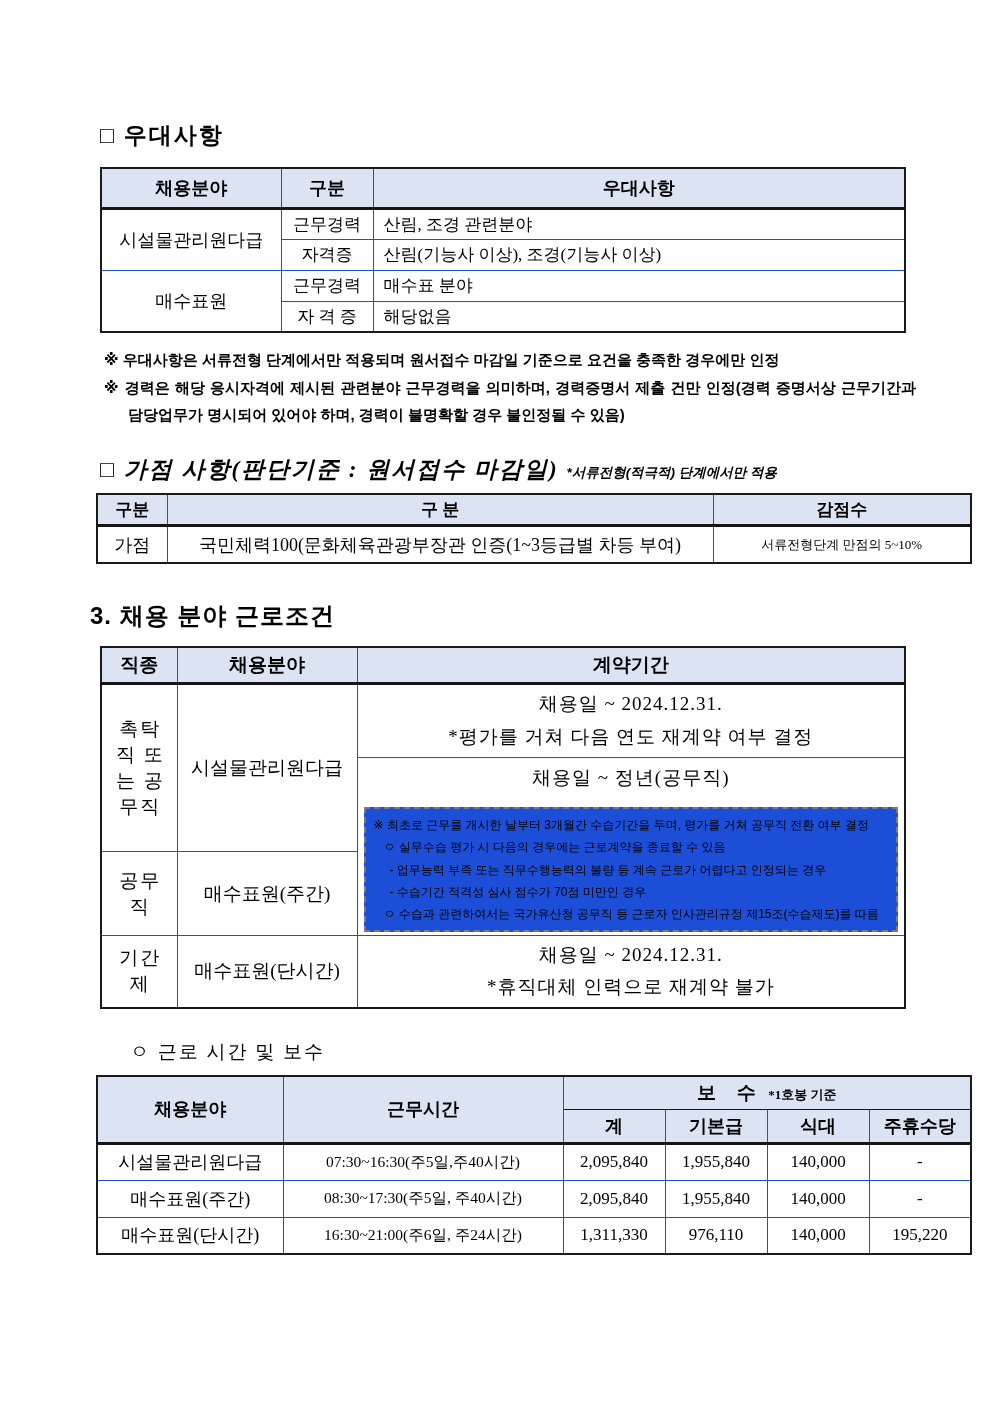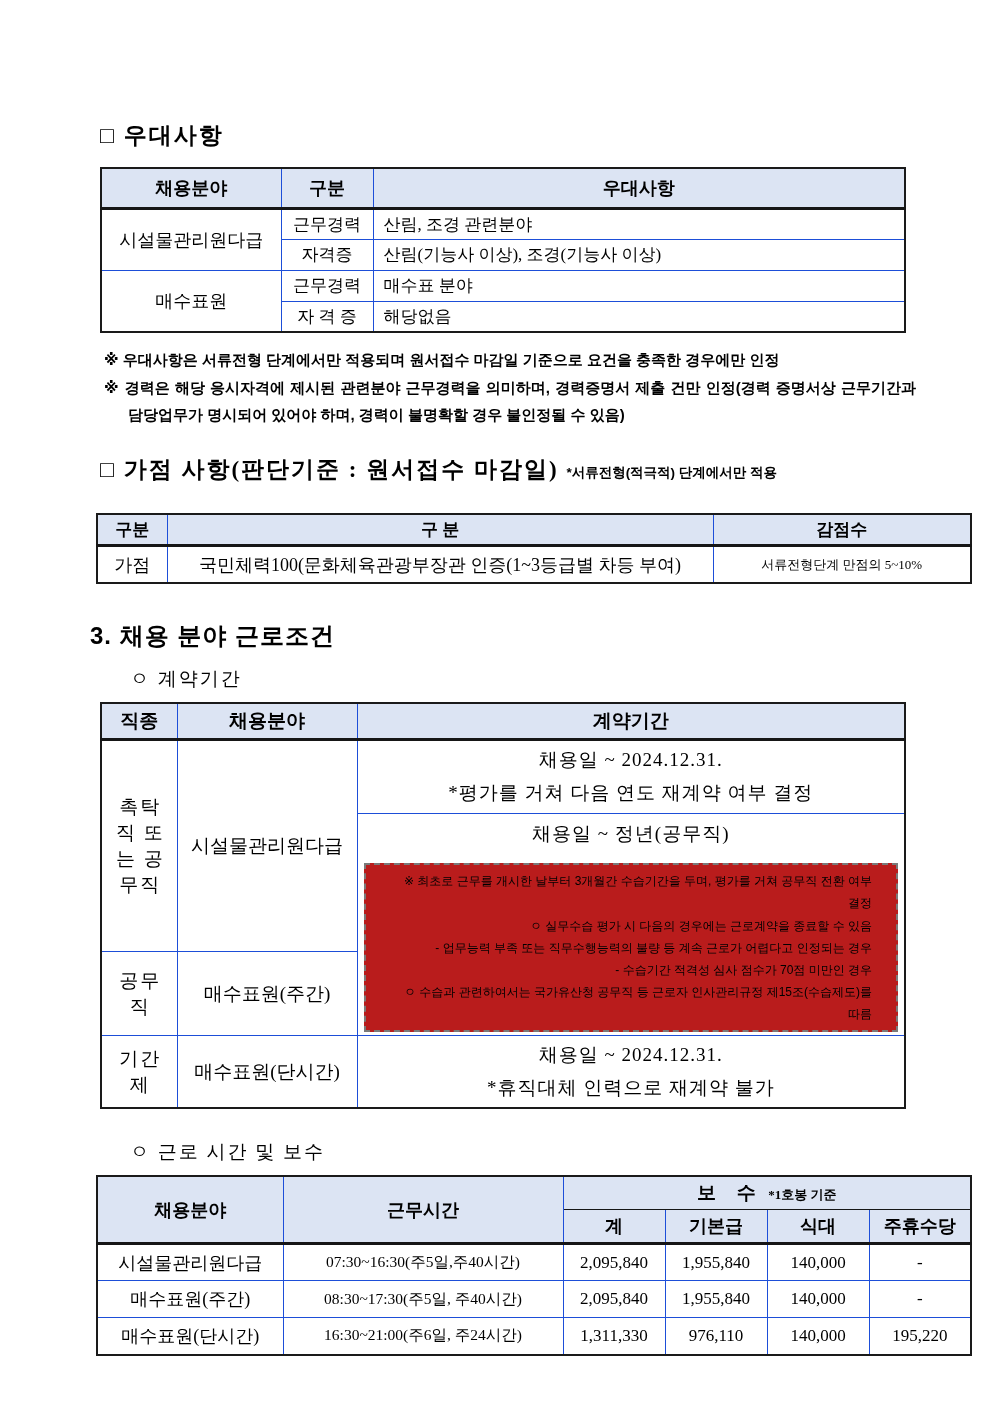--- a/index.html
+++ b/index.html
@@ -10,21 +10,21 @@
     font-family: "Liberation Serif", "DejaVu Serif", serif;
     overflow: hidden;
   }
   .page { padding: 120px 0 0 100px; width: 900px; }
 
   
   .check-title {
     font-size: 23px; font-weight: bold; margin: 0 0 16px 0;
     letter-spacing: 2px;
   }
-  .check-title.second { margin-top: 26px; margin-bottom: 28px; }
+  .check-title.second { margin-top: 26px; margin-bottom: 8px; font-style: italic; }
   .check-sub {
     font-size: 13.5px; font-weight: bold; letter-spacing: 0;
     font-family: "Liberation Sans", "DejaVu Sans", sans-serif;
   }
   .sec3-title {
     font-family: "Liberation Sans", "DejaVu Sans", sans-serif;
     font-size: 24px; font-weight: bold; margin: 34px 0 14px -10px;
     letter-spacing: 1px;
   }
   .sub-bullet {
@@ -59,24 +59,24 @@
   .t3 th { height: 36px; font-size: 19px !important; }
   .t3 td { font-size: 19px; }
   .t3 td.job { font-size: 19px; letter-spacing: 2px; padding-left: 8px; }
   .t3 .r1 td { height: 74px; }
   .t3 .r3 td { height: 84px; }
   .t3 .r4 td { height: 62px; }
   .t3 .period { line-height: 1.7; letter-spacing: 1px; }
   .period-merged { vertical-align: top; padding: 2px 4px 4px 4px; }
   .period-line { line-height: 1.6; letter-spacing: 1px; margin: 2px 0 14px 0; text-align: center; }
   .dashed-box {
-    border: 2px dashed #7a7a7a; background: #b91c1c;
-    font-family: "Liberation Sans", "DejaVu Sans", sans-serif;
-    font-size: 12px; text-align: right; line-height: 1.85;
-    padding: 5px 24px; margin-top: 2px; letter-spacing: 0;
+    border: 2px dashed #7a7a7a; background: #1d4ed8;
+    font-family: "Liberation Sans", "DejaVu Sans", sans-serif;
+    font-size: 12px; text-align: left; line-height: 1.85;
+    padding: 5px 8px; margin-top: 2px; letter-spacing: 0;
   }
   .dashed-box .ind1 { padding-left: 10px; }
   .dashed-box .ind2 { padding-left: 16px; }
 
   .t4 { width: 876px; margin-left: -4px; margin-bottom: 16px; }
   .t4 thead th.top { height: 30px; border-bottom-width: 1px; }
   .t4 thead tr.sub th { height: 34px; border-bottom: 3px solid #161616; }
   .t4 thead th.span2 { border-bottom: 3px solid #161616; }
   .t4 td { height: 37px; font-size: 17px; }
   .t4 td.hours { font-size: 15.5px; padding: 0 2px; }
@@ -152,21 +152,20 @@
     <tbody>
       <tr>
         <td>가점</td>
         <td>국민체력100(문화체육관광부장관 인증(1~3등급별 차등 부여)</td>
         <td style="font-size:13px">서류전형단계 만점의 5~10%</td>
       </tr>
     </tbody>
   </table>
 
   <div class="sec3-title">3. 채용 분야 근로조건</div>
-  <div class="sub-bullet">ㅇ 계약기간</div>
 
   <table class="tbl t3">
     <thead>
       <tr>
         <th style="width:76px">직종</th>
         <th style="width:180px">채용분야</th>
         <th>계약기간</th>
       </tr>
     </thead>
     <tbody>

